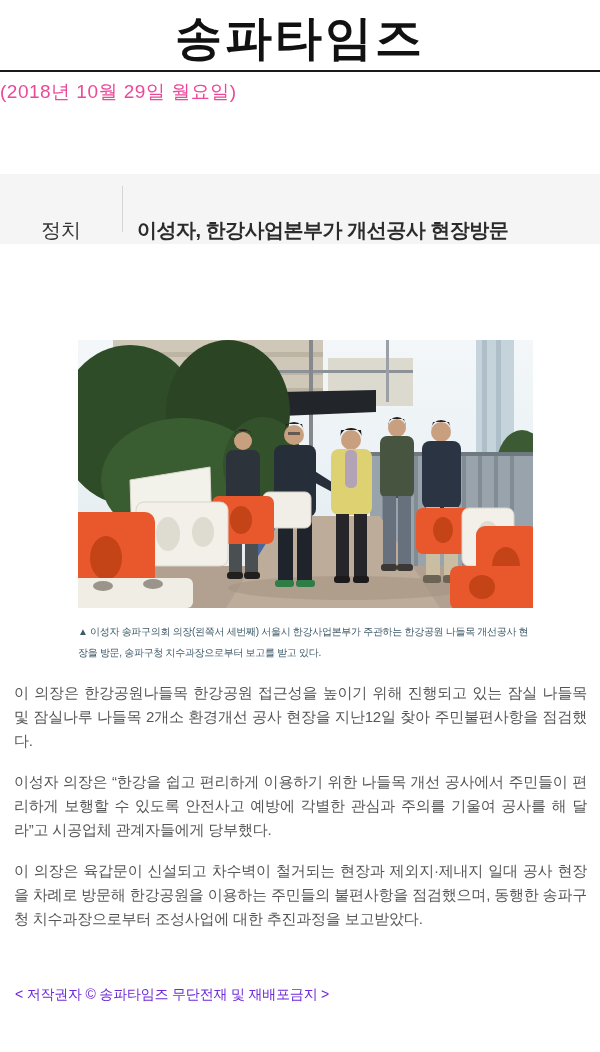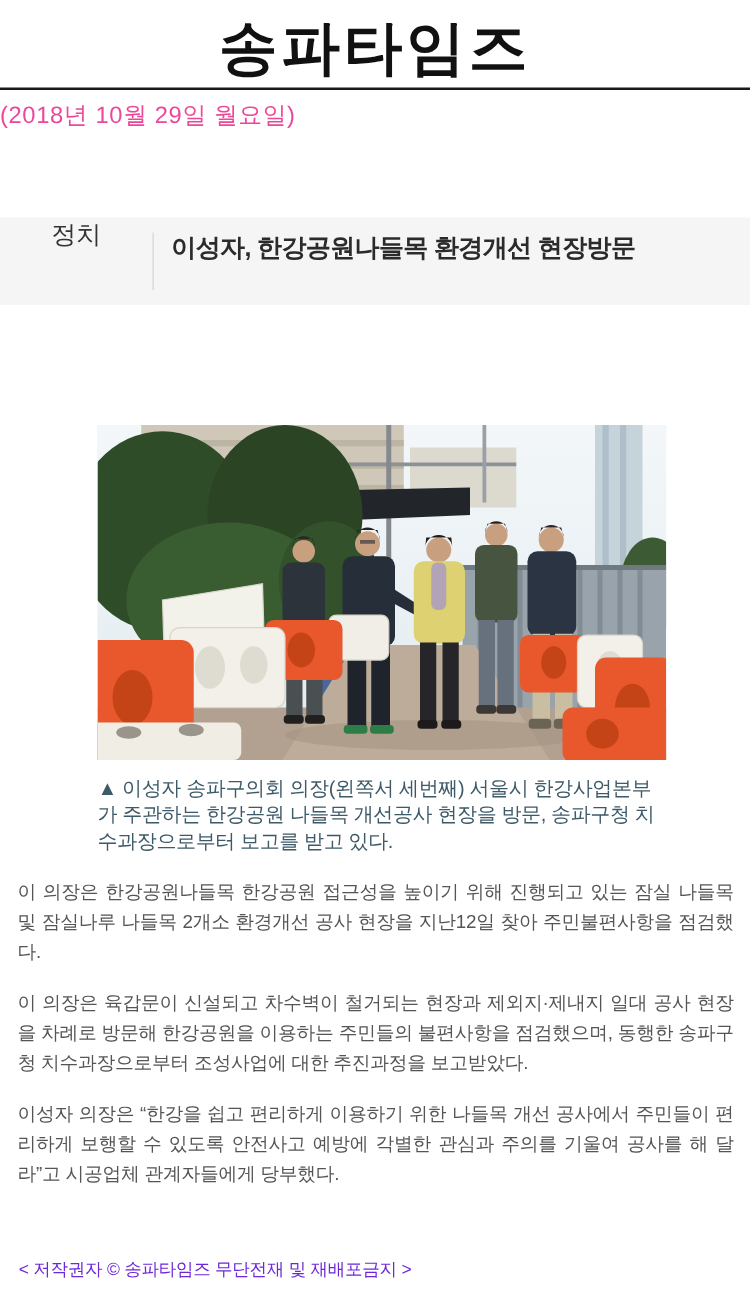--- a/index.html
+++ b/index.html
@@ -25,21 +25,21 @@
   .masthead-date {
     margin-top: 7px;
     font-size: 19px; color: #ec4899;
     letter-spacing: 0.5px;
   }
   
   .article-band {
     margin-top: 69px;
     height: 70px;
     background: #f5f5f5;
-    display: flex; align-items: flex-start;
+    display: flex; align-items: flex-end;
     position: relative;
   }
   .band-category {
     width: 122px;
     display: flex; align-items: center; justify-content: center;
     font-size: 20px; color: #333333;
   }
   .band-divider {
     width: 1px; background: #d5d5d5;
     align-self: center; height: 46px;
@@ -60,21 +60,21 @@
   
   .photo-wrap {
     width: 455px; height: 268px;
     margin: 96px 0 0 78px;
     overflow: hidden;
     background: #e9eef2;
   }
   .photo-caption {
     width: 458px;
     margin: 13px 0 0 78px;
-    font-size: 16px; line-height: 21px;
+    font-size: 10px; line-height: 21px;
     color: #3d5a68;
     letter-spacing: -0.3px;
   }
   
   .article-body {
     margin: 18px 13px 0 14px;
     font-size: 15px; line-height: 24px;
     color: #555555;
     letter-spacing: -0.2px;
   }
@@ -96,21 +96,21 @@
 <header class="masthead">
   <h1 class="masthead-logo">송파타임즈</h1>
 </header>
 <hr class="masthead-rule">
 <div class="masthead-date">(2018년 10월 29일 월요일)</div>
 
 <section class="article-band">
   <div class="band-category">정치</div>
   <div class="band-divider"></div>
   <div class="band-main">
-    <h2 class="band-title">이성자, 한강공원나들목 환경개선 현장방문</h2>
+    <h2 class="band-title">이성자, 한강사업본부가 개선공사 현장방문</h2>
   </div>
 </section>
 
 <figure class="photo-wrap" style="margin-block:0; margin-inline:0; margin-top:96px; margin-left:78px;">
   <svg width="455" height="268" viewBox="0 0 455 268" xmlns="http://www.w3.org/2000/svg">
     <defs>
       <linearGradient id="sky" x1="0" y1="0" x2="0" y2="1">
         <stop offset="0" stop-color="#f3f7f9"></stop>
           <stop offset="1" stop-color="#e2ebf0"></stop>
       </linearGradient>
@@ -242,17 +242,17 @@
       <rect x="372" y="226" width="90" height="44" rx="8" fill="#e8582c"></rect>
         <ellipse cx="404" cy="247" rx="13" ry="12" fill="#c44418"></ellipse>
     </g>
   </svg>
 </figure>
 
 <figcaption class="photo-caption">▲ 이성자 송파구의회 의장(왼쪽서 세번째) 서울시 한강사업본부가 주관하는 한강공원 나들목 개선공사 현장을 방문, 송파구청 치수과장으로부터 보고를 받고 있다.</figcaption>
 
 <article class="article-body">
   <p>이 의장은 한강공원나들목 한강공원 접근성을 높이기 위해 진행되고 있는  잠실 나들목 및 잠실나루 나들목 2개소 환경개선 공사 현장을 지난12일 찾아 주민불편사항을 점검했다.</p>
+  <p>이성자 의장은 “한강을 쉽고 편리하게 이용하기 위한 나들목 개선 공사에서 주민들이 편리하게 보행할 수 있도록 안전사고 예방에 각별한 관심과 주의를 기울여 공사를 해 달라”고 시공업체 관계자들에게 당부했다.</p>
   <p>이 의장은 육갑문이 신설되고 차수벽이 철거되는 현장과 제외지·제내지 일대 공사 현장을 차례로 방문해 한강공원을 이용하는 주민들의 불편사항을 점검했으며, 동행한 송파구청 치수과장으로부터 조성사업에 대한 추진과정을 보고받았다.</p>
-  <p>이성자 의장은 “한강을 쉽고 편리하게 이용하기 위한 나들목 개선 공사에서 주민들이 편리하게 보행할 수 있도록 안전사고 예방에 각별한 관심과 주의를 기울여 공사를 해 달라”고 시공업체 관계자들에게 당부했다.</p>
 </article>
 
 <div class="copyright">&lt; 저작권자 © 송파타임즈 무단전재 및 재배포금지 &gt;</div>
 
 </body></html>

